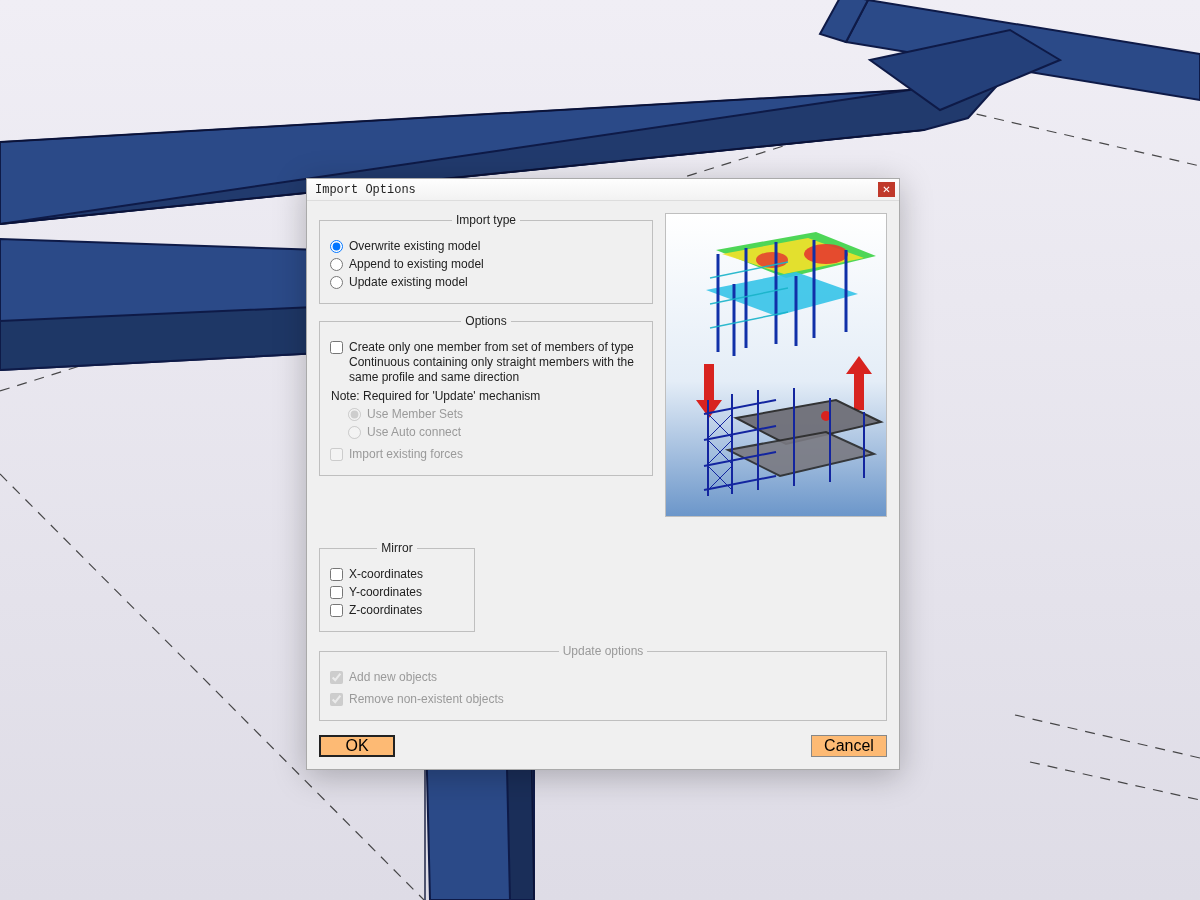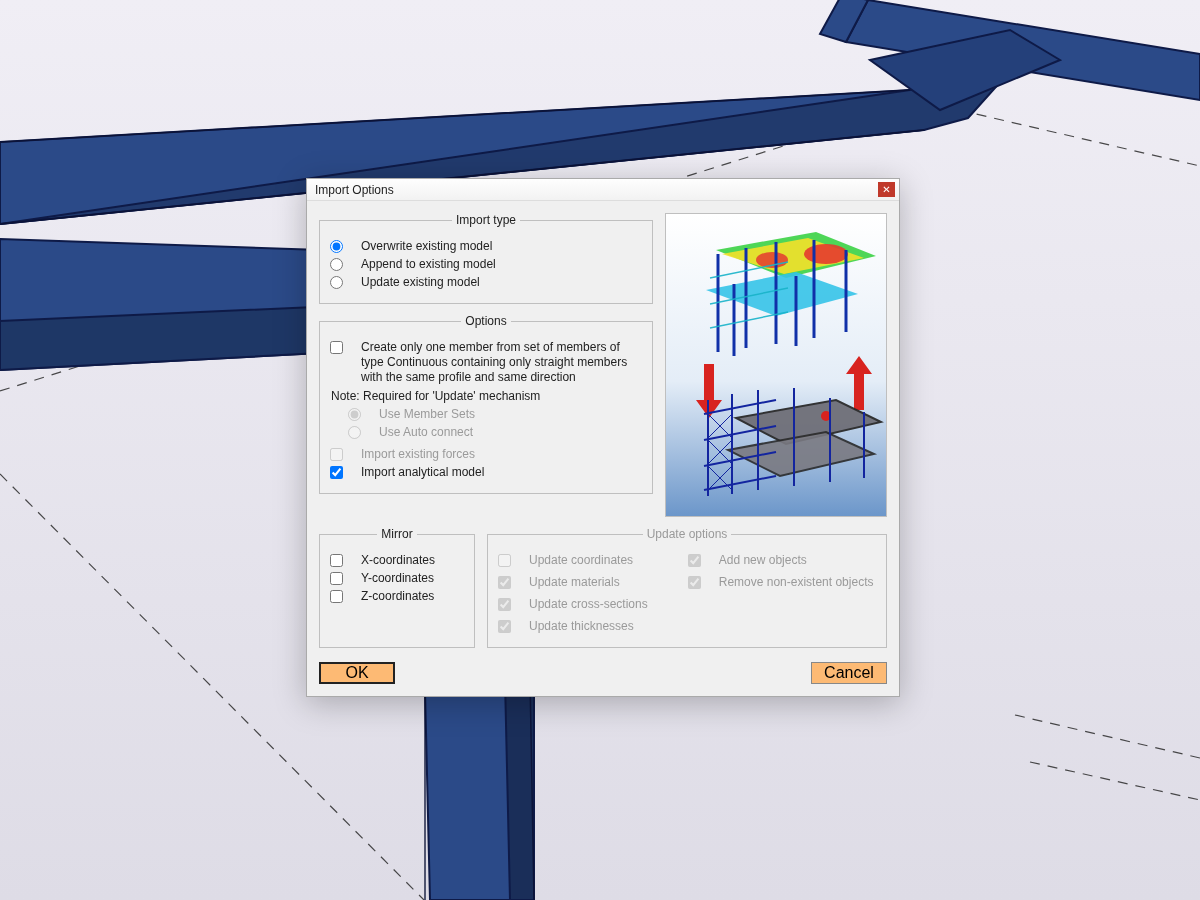--- a/index.html
+++ b/index.html
@@ -17,49 +17,49 @@
     position:absolute; left:306px; top:178px; width:594px;
     background:#f0f0f0; border:1px solid #aaa;
     box-shadow:0 6px 30px rgba(0,0,0,0.25);
     z-index:10;
   }
   .titlebar {
     height:22px; background:linear-gradient(#fefefe,#f2f2f2);
     border-bottom:1px solid #ddd; display:flex; align-items:center;
     justify-content:space-between; padding:0 4px 0 8px;
   }
-  .titlebar .title { font-size:12px; color:#222; }
+  .titlebar .title { font-size:12px; color:#222;font-family:Liberation Mono, monospace; }
   .closebtn {
     width:17px; height:15px; background:#c0392b; color:#fff;
     display:flex; align-items:center; justify-content:center;
     font-size:10px; cursor:pointer;
   }
   .body { padding:12px; }
   .row1 { display:flex; gap:12px; }
   .col-left { flex:1; display:flex; flex-direction:column; gap:10px; }
   fieldset {
     border:1px solid #bfbfbf; padding:8px 10px 10px 10px;
     font-size:12px; color:#222;
   }
   fieldset.disabled { color:#9a9a9a; }
   legend { padding:0 4px; font-size:12px;text-align:center; }
   fieldset.disabled legend { color:#9a9a9a; }
   .radio-row, .check-row {
-    display:flex; align-items:flex-start; gap:18px; margin:4px 0;
+    display:flex; align-items:flex-start; gap:6px; margin:4px 0;
   }
   .check-row.sub { margin-left:18px; }
   .note { margin-left:1px; margin-top:4px; margin-bottom:4px; }
   .radio-row input, .check-row input { margin-top:1px; }
   .disabled-text { color:#9a9a9a; }
   
   .preview {
     width:222px; height:304px; border:1px solid #bfbfbf; background:#fff;
     position:relative; overflow:hidden;
   }
-  .row2 { display:flex; gap:12px; margin-top:10px; }
+  .row2 { display:flex; gap:12px; margin-top:24px;flex-direction:column; }
   .mirror-box { width:156px; }
   .update-box { flex:1; }
   .update-grid { display:flex; gap:40px; }
   .update-col { display:flex; flex-direction:column; }
   .buttons {
     display:flex; justify-content:space-between; margin-top:14px;
   }
   .btn {
     min-width:76px; height:22px; font-size:16px;
     background:#fdba74; border:1px solid #888; cursor:pointer;
@@ -150,24 +150,20 @@
             <input type="radio" name="subopt" checked="" disabled="" style="">
             <label class="disabled-text">Use Member Sets</label>
           </div>
           <div class="radio-row sub check-row">
             <input type="radio" name="subopt" disabled="" style="">
             <label class="disabled-text">Use Auto connect</label>
           </div>
           <div class="check-row" style="margin-top:8px">
             <input type="checkbox" disabled="" style="">
             <label class="disabled-text">Import existing forces</label>
-          </div>
-          <div class="check-row">
-            <input type="checkbox" checked="" style="">
-            <label>Import analytical model</label>
           </div>
         </fieldset>
 
       </div>
 
       <div class="preview">
         <svg viewBox="0 0 222 304" width="222" height="304">
           <defs>
             <linearGradient id="sky" x1="0" y1="0" x2="0" y2="1">
               <stop offset="0%" stop-color="#ffffff"></stop>
@@ -253,38 +249,20 @@
           <input type="checkbox" style="">
           <label>Z-coordinates</label>
         </div>
       </fieldset>
 
       <fieldset class="update-box disabled">
         <legend>Update options</legend>
         <div class="update-grid">
           <div class="update-col">
             <div class="check-row">
-              <input type="checkbox" disabled="" style="">
-              <label>Update coordinates</label>
-            </div>
-            <div class="check-row">
-              <input type="checkbox" checked="" disabled="" style="">
-              <label>Update materials</label>
-            </div>
-            <div class="check-row">
-              <input type="checkbox" checked="" disabled="" style="">
-              <label>Update cross-sections</label>
-            </div>
-            <div class="check-row">
-              <input type="checkbox" checked="" disabled="" style="">
-              <label>Update thicknesses</label>
-            </div>
-          </div>
-          <div class="update-col">
-            <div class="check-row">
               <input type="checkbox" checked="" disabled="" style="">
               <label>Add new objects</label>
             </div>
             <div class="check-row">
               <input type="checkbox" checked="" disabled="" style="">
               <label>Remove non-existent objects</label>
             </div>
           </div>
         </div>
       </fieldset>

